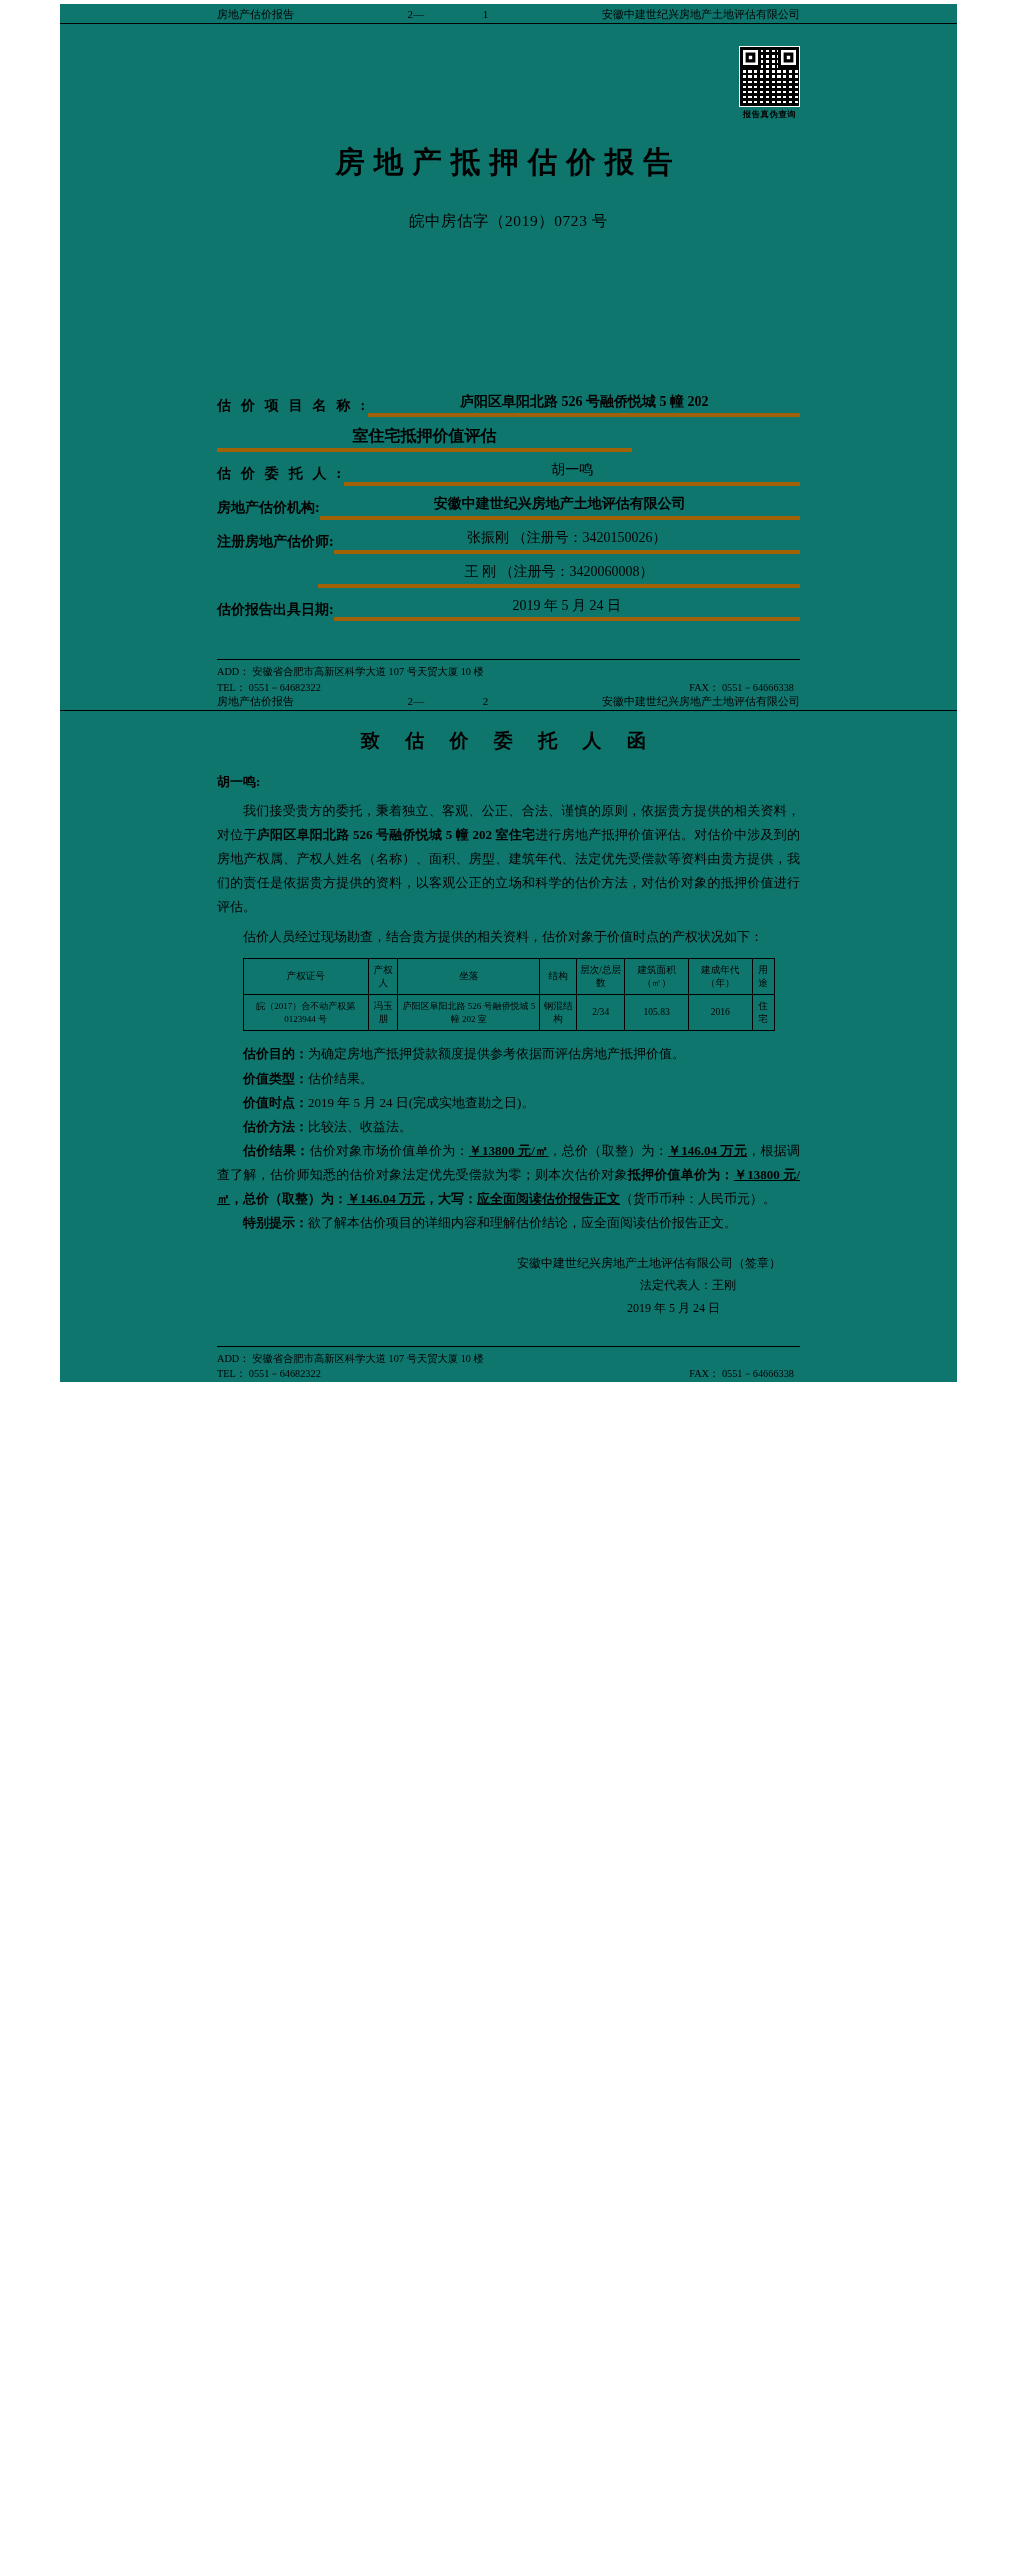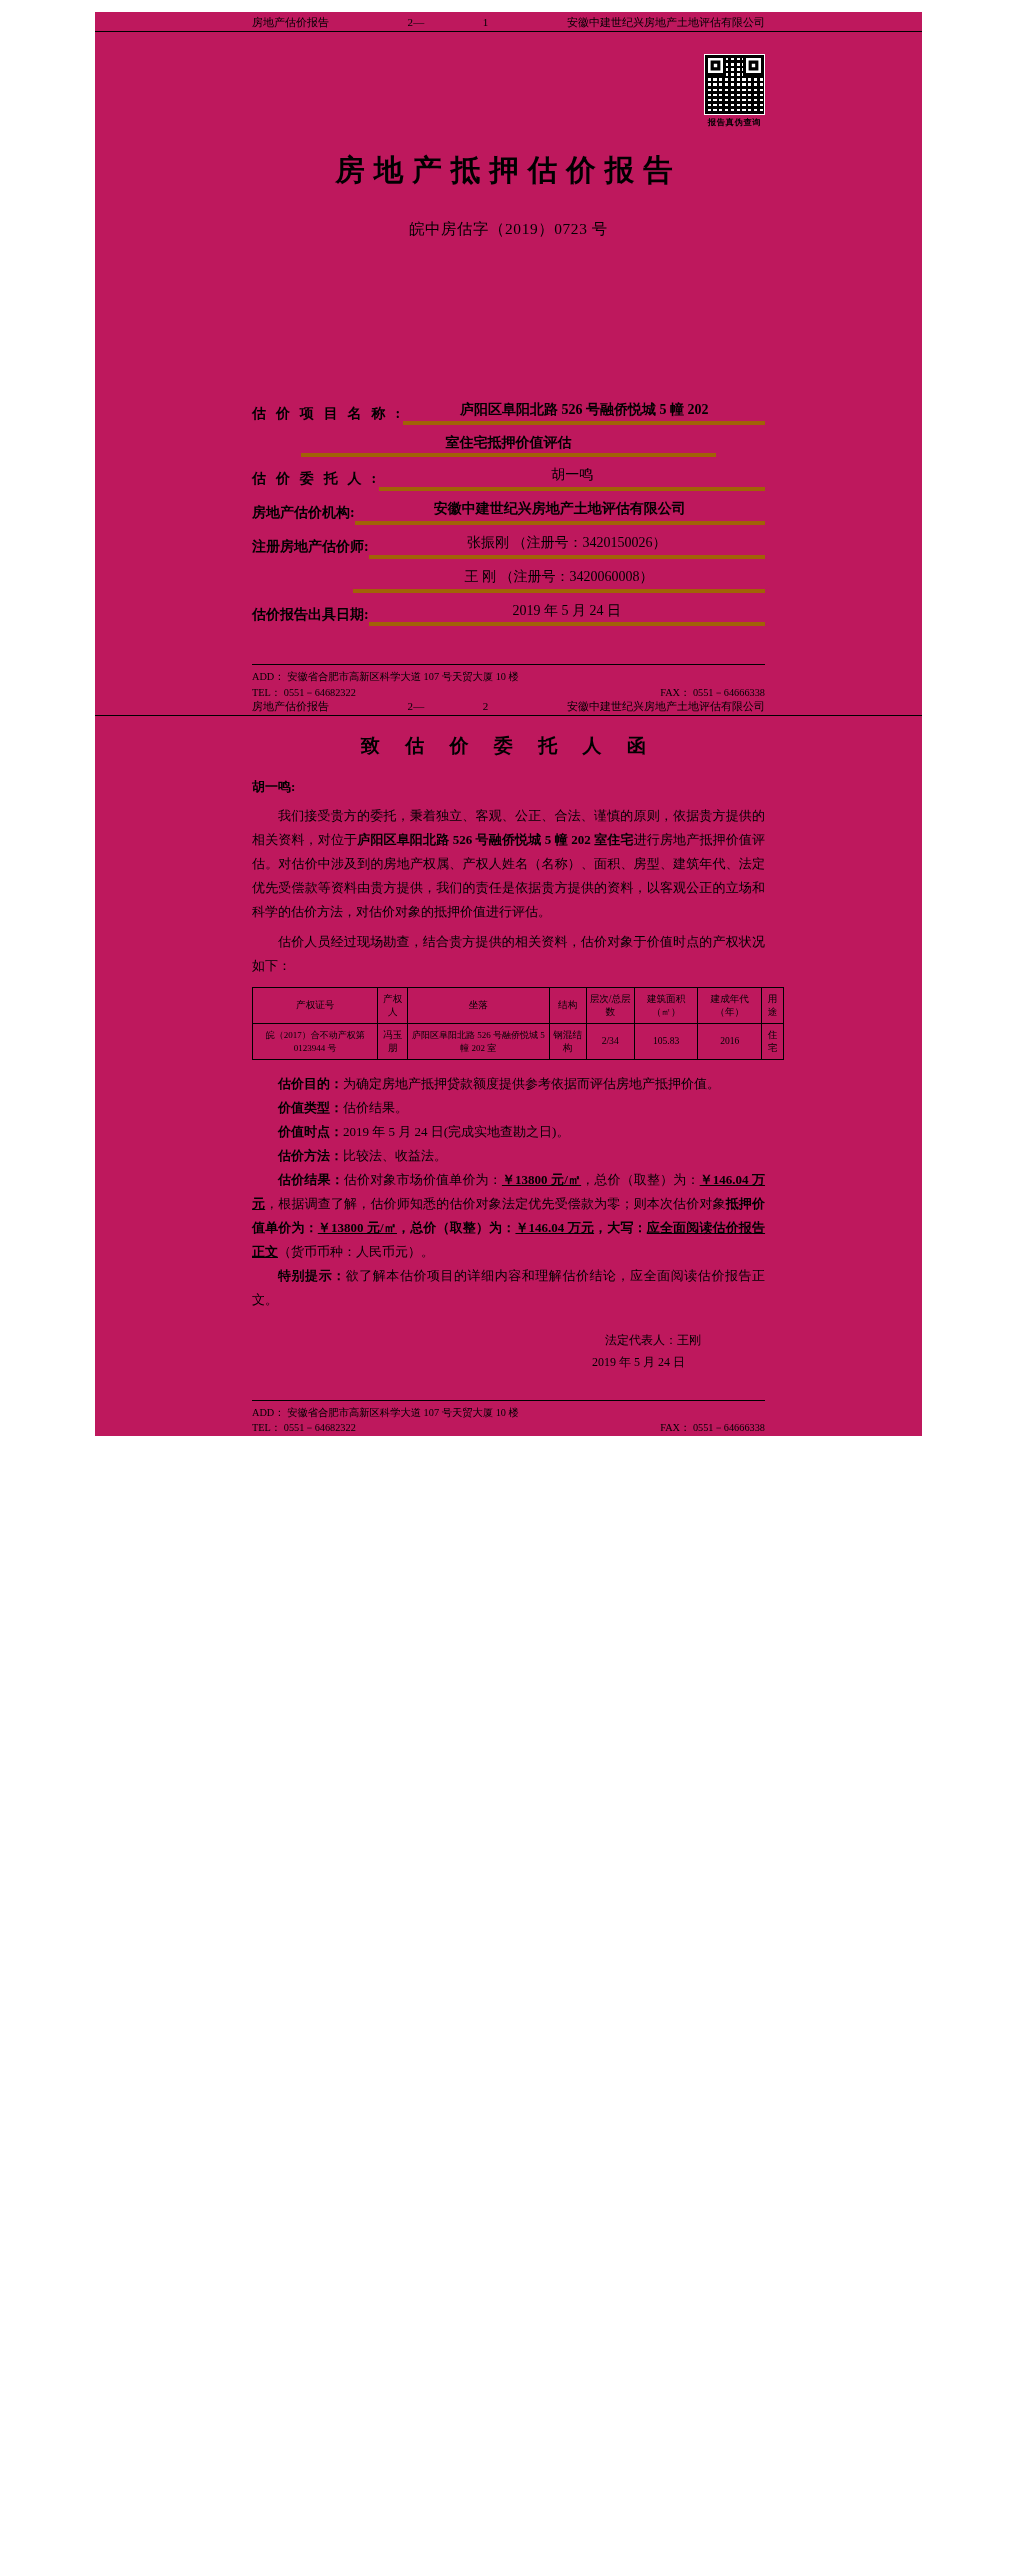--- a/index.html
+++ b/index.html
@@ -7,23 +7,23 @@
     padding: 0;
     background: #ffffff;
   }
   body {
     font-family: "Liberation Serif", "DejaVu Serif", serif;
     color: #000000;
     width: 1017px;
   }
   .page {
     position: relative;
-    width: 827px;
-    margin: 12px auto;
-    background: #be185d;
+    width: 897px;
+    margin: 4px auto;
+    background: #0f766e;
   }
 
   
   .runbar {
     display: flex;
     align-items: flex-end;
     font-size: 11px;
     line-height: 1.2;
     padding: 0 157px 1.9px 157px;
     border-bottom: 1px solid #000;
@@ -119,22 +119,22 @@
     border-bottom: 4px solid #a16207;
     padding: 0 2.6px 1.3px 2.6px;
     text-align: center;
     font-weight: bold;
     white-space: nowrap;
     overflow: hidden;
   }
   .field-value.normal { font-weight: normal; }
   .field-cont {
     display: flex;
-    justify-content: center;
-    font-size: 14px;
+    justify-content: flex-start;
+    font-size: 16px;
     margin-bottom: 8.3px;
   }
   .field-cont .field-value {
     flex: 0 0 410px;
     text-align: center;
   }
   .indent-140 { width: 101px; flex: 0 0 101px; }
 
   .cover-foot {
     margin-top: 38px;
@@ -366,20 +366,21 @@
 
     <p class="item-line">
       <span class="lbl">估价结果：</span><span>估价对象市场价值单价为：</span><b class="u">￥13800 元/㎡</b><span>，总价（取整）为：</span><b class="u">￥146.04 万元</b><span>，根据调查了解，估价师知悉的估价对象法定优先受偿款为零；则本次估价对象</span><b>抵押价值单价为：</b><b class="u">￥13800 元/㎡</b><b>，总价（取整）为：</b><b class="u">￥146.04 万元</b><b>，大写：</b><b class="u">应全面阅读估价报告正文</b><span>（货币币种：人民币元）。</span>
     </p>
 
     <p class="item-line">
       <span class="lbl">特别提示：</span><span>欲了解本估价项目的详细内容和理解估价结论，应全面阅读估价报告正文。</span>
     </p>
 
     <div class="sign-block">
+      <div class="l1">安徽中建世纪兴房地产土地评估有限公司（签章）</div>
       <div class="l2">法定代表人：王刚</div>
       <div class="l3">2019 年 5 月 24 日</div>
     </div>
 
     <div class="letter-foot">
       <div>ADD： 安徽省合肥市高新区科学大道 107 号天贸大厦 10 楼</div>
       <div class="tel-line">
         <span>TEL： 0551－64682322</span>
         <span>FAX： 0551－64666338</span>
       </div>

